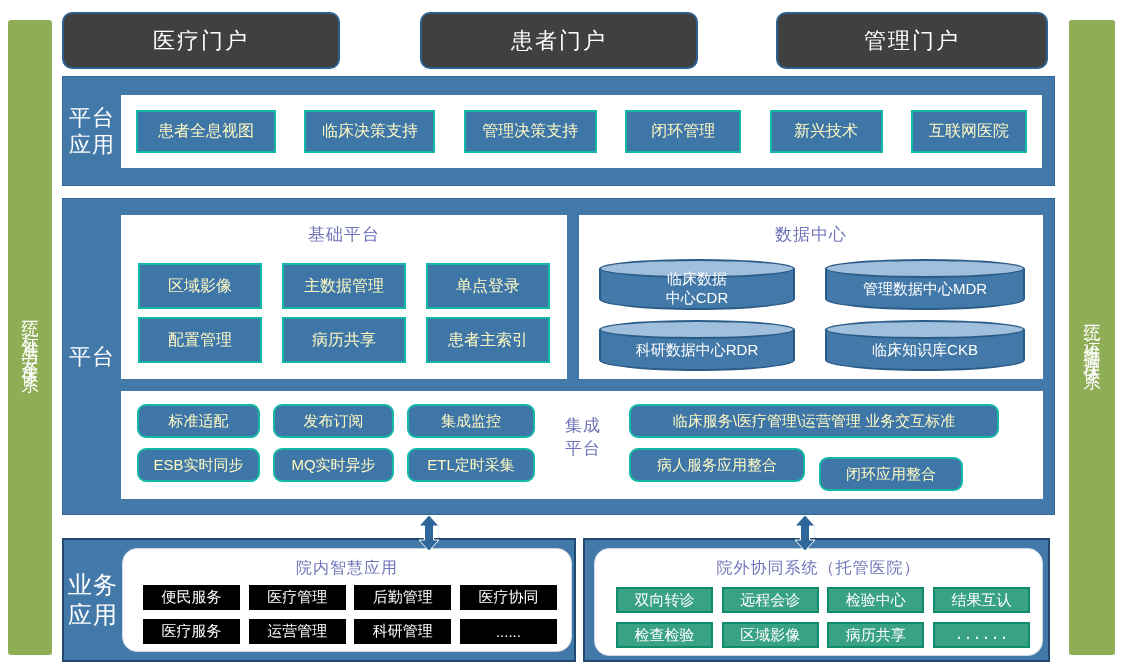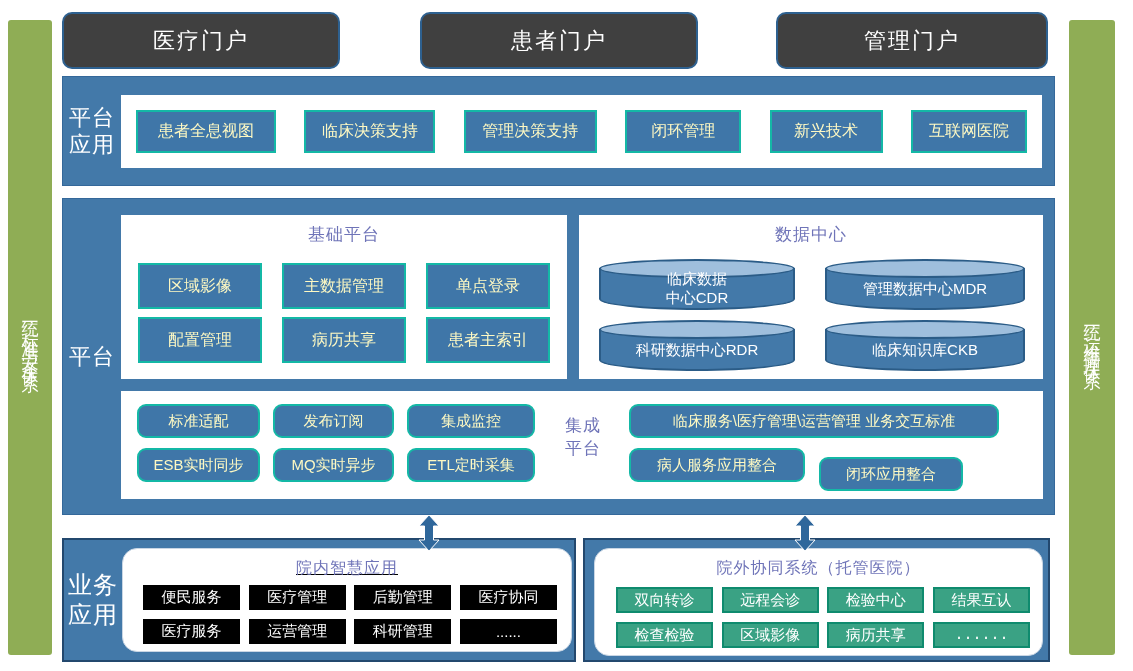--- a/index.html
+++ b/index.html
@@ -191,21 +191,21 @@
   </svg>
   <svg class="arrow" style="left:793px;top:514px;" viewBox="0 0 24 38">
     <path d="M12 1 L22 12 L16.5 12 L16.5 26 L22 26 L12 37 L2 26 L7.5 26 L7.5 12 L2 12 Z" fill="#2f679b" stroke="#ffffff" stroke-width="1"></path>
   </svg>
 
   <div class="bluebox bizbox" style="left:62px;top:538px;width:514px;height:124px;">
     <div class="side-label" style="font-size:24px;">
       <span>业务</span>
       <span>应用</span>
     </div>
-    <div class="whitepanel round-panel" style="left:58px;top:8px;width:450px;height:104px;text-decoration:underline;">
+    <div class="whitepanel round-panel" style="left:58px;top:8px;width:450px;height:104px;">
       <div class="panel-title">院内智慧应用</div>
       <div class="grid4">
         <div class="kbtn">便民服务</div>
         <div class="kbtn">医疗管理</div>
         <div class="kbtn">后勤管理</div>
         <div class="kbtn">医疗协同</div>
         <div class="kbtn">医疗服务</div>
         <div class="kbtn">运营管理</div>
         <div class="kbtn">科研管理</div>
         <div class="kbtn">......</div>

